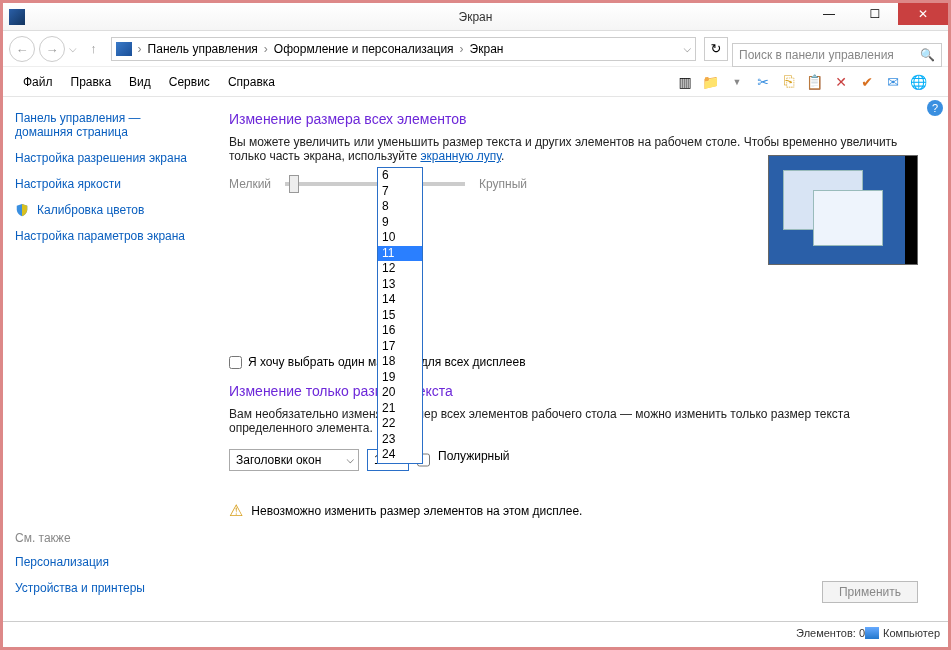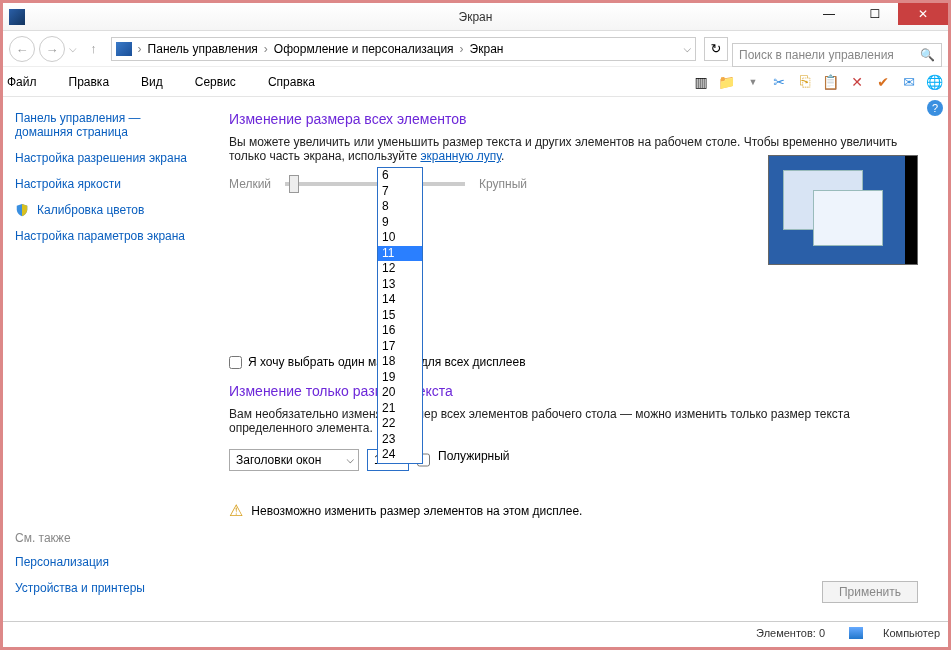--- a/index.html
+++ b/index.html
@@ -10,21 +10,21 @@
 .titlebar .winbtns { position: absolute; right: 0; top: 0; display: flex; }
 .winbtn { width: 46px; height: 22px; display: flex; align-items: center; justify-content: center; font-size: 12px; }
 .winbtn.close { background: #c94040; color: #fff; width: 50px; }
 .navrow { height: 36px; display: flex; align-items: center; padding: 0 6px; gap: 4px; border-bottom: 1px solid #eee; }
 .navarrow { width: 26px; height: 26px; border: 1px solid #ccc; border-radius: 50%; display: flex; align-items: center; justify-content: center; color: #999; font-size: 13px; }
 .breadcrumb { flex: 1; height: 24px; border: 1px solid #ccc; display: flex; align-items: center; padding: 0 4px; font-size: 12px; gap: 6px; }
 .breadcrumb .sep { color: #888; }
 .bc-icon { width: 16px; height: 14px; background: linear-gradient(135deg,#3a7ac8,#1a4f98); }
 .refresh { width: 24px; height: 24px; border: 1px solid #ccc; display: flex; align-items:center; justify-content:center; font-size:13px; margin-left:4px; }
 .searchbox { width: 210px; height: 24px; border: 1px solid #ccc; display: flex; align-items: center; padding: 0 6px; font-size: 12px; color: #888; justify-content: space-between; margin-top: 12px; }
-.menurow { height: 30px; display: flex; align-items: center; padding: 0 4px; gap: 32px; font-size: 12px; border-bottom: 1px solid #e5e5e5; position: relative; }
+.menurow { height: 30px; display: flex; align-items: center; padding: 0 20px; gap: 18px; font-size: 12px; border-bottom: 1px solid #e5e5e5; position: relative; }
 .menurow .spacer { flex: 1; }
 .toolicons { display: flex; gap: 8px; align-items: center; }
 .toolicons .ti { width: 18px; height: 18px; display:flex; align-items:center; justify-content:center; font-size:14px; }
 .content { display: flex; height: 524px; }
 .sidebar { width: 210px; padding: 14px 12px; font-size: 12px; }
 .sidebar a, .link { color: #0a5fbf; text-decoration: none; display: block; margin-bottom: 12px; cursor: pointer; }
 .sidebar .row { display:flex; align-items:flex-start; gap:8px; }
 .shield { width:14px; height:14px; }
 .main { flex: 1; padding: 14px 20px 14px 16px; position: relative; }
 h2 { color: #6d28d9; font-size: 14px; font-weight: 400; margin-bottom: 8px; }
@@ -45,21 +45,21 @@
 .sel.sm { width:42px; border-color:#2a6fc8; }
 .dropdown { position:absolute; left:164px; top:70px; width:46px; border:1px solid #2a6fc8; background:#fff; font-size:12px; z-index:10; }
 .dropdown div { padding:0 4px; line-height:15.5px; }
 .dropdown div.sel-opt { background:#2a7fff; color:#fff; }
 .warning { display:flex; align-items:center; gap:8px; font-size:12px; margin-top:30px; }
 .warning .tri { color:#d8a020; font-size:16px; }
 .applybtn { position:absolute; right:30px; bottom:18px; padding:3px 16px; font-size:12px; border:1px solid #bbb; background:#f4f4f4; color:#888; }
 .seealso { position:absolute; bottom:14px; left:12px; font-size:12px; }
 .seealso .hdr { color:#888; margin-bottom:10px; }
 .statusbar { height:22px; border-top:1px solid #ccc; display:flex; align-items:center; padding:0 8px; font-size:11px; color:#333; justify-content:flex-end; }
-.statusbar .comp { display:flex; align-items:center; gap:20px;margin-left:24px; }
+.statusbar .comp { display:flex; align-items:center; gap:4px; }
 .help-q { position:absolute; right:8px; top:100px; width:16px; height:16px; background:#3a8fe0; color:#fff; border-radius:50%; font-size:11px; display:flex; align-items:center; justify-content:center; }
 </style>
 </head>
 <body>
 
 <div class="titlebar">
   <div class="icon-sm"></div>
   <div class="title">Экран</div>
   <div class="winbtns">
     <div class="winbtn">—</div>

